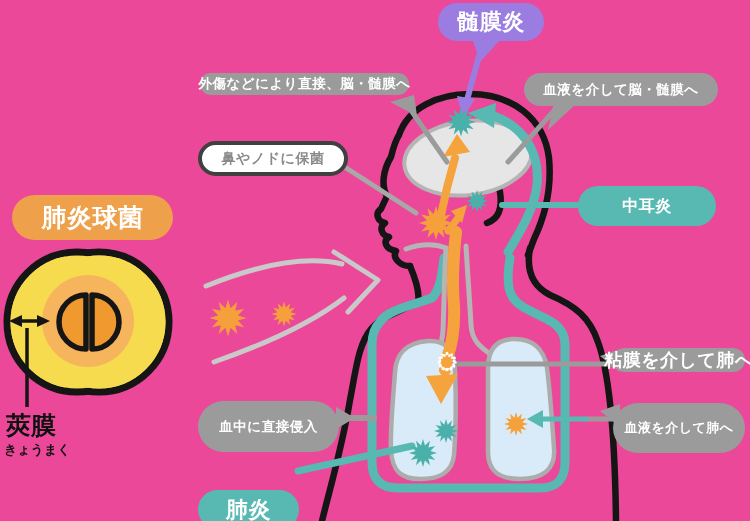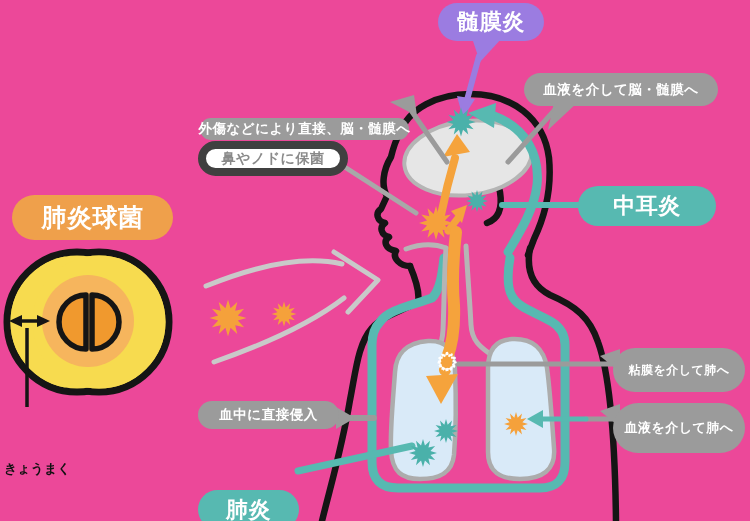--- a/index.html
+++ b/index.html
@@ -3,21 +3,21 @@
 <meta charset="utf-8">
 <style>
   html,body{margin:0;padding:0;background:#fff;}
   .stage{position:relative;width:750px;height:521px;background:#ec4899;overflow:hidden;
          font-family:Liberation Mono, monospace;padding-left:41px;}
   svg.art{position:absolute;left:0;top:0;}
   .pill{position:absolute;display:flex;align-items:center;justify-content:center;
         border-radius:999px;font-weight:700;white-space:nowrap;letter-spacing:.5px;
         box-sizing:border-box;z-index:5;}
   .pill.gray{background:#9B9B9B;color:#ffffff;}
-  .pill.outline{background:#ffffff;border:8px solid #404040;color:#8A8A8A;}
+  .pill.outline{background:#ffffff;border:4px solid #404040;color:#8A8A8A;}
   .pill.badge-orange{background:#EFA04B;color:#ffffff;}
   .pill.badge-teal{background:#57B9B1;color:#ffffff;}
   .pill.badge-purple{background:#9B7CE1;color:#ffffff;}
   .capsule-label{position:absolute;font-weight:700;color:#111;z-index:5;}
 </style>
 </head>
 <body>
 
 <div class="stage">
 
@@ -156,34 +156,35 @@
 
       <line x1="16" y1="321" x2="42" y2="321" stroke="#151515" stroke-width="3.5"></line>
       <polygon points="22,315 22,327 9,321" fill="#151515"></polygon>
       <polygon points="37,315 37,327 50,321" fill="#151515"></polygon>
       <line x1="27" y1="328" x2="27" y2="407" stroke="#151515" stroke-width="3.5"></line>
     </g>
   </svg>
 
   <div class="pill badge-purple" style="left:438px;top:3px;width:106px;height:38px;font-size:22px;">髄膜炎</div>
 
-  <div class="pill gray" style="left:200px;top:73px;width:209px;height:22px;font-size:13.5px;margin-top:45px;">外傷などにより直接、脳・髄膜へ</div>
+  <div class="pill gray" style="left:200px;top:73px;width:209px;height:22px;font-size:13.5px;">外傷などにより直接、脳・髄膜へ</div>
 
   <div class="pill gray" style="left:524px;top:73px;width:194px;height:33px;font-size:13.5px;">血液を介して脳・髄膜へ</div>
 
   <div class="pill outline" style="left:198px;top:141px;width:150px;height:35px;font-size:14px;">鼻やノドに保菌</div>
 
   <div class="pill badge-orange" style="left:12px;top:187px;width:161px;height:45px;font-size:25px;margin-top:8px;">肺炎球菌</div>
 
-  <div class="pill badge-teal" style="left:578px;top:186px;width:138px;height:40px;font-size:22px;">中耳炎</div>
+  <div class="pill badge-teal" style="left:578px;top:186px;width:138px;height:40px;font-size:16px;">中耳炎</div>
 
-  <div class="pill gray" style="left:613px;top:348px;width:132px;height:44px;font-size:12px;">粘膜を介して肺へ</div>
+  <div class="pill gray" style="left:613px;top:348px;width:132px;height:24px;font-size:18px;">粘膜を介して肺へ</div>
 
   <div class="pill gray" style="left:613px;top:403px;width:132px;height:50px;font-size:13px;">血液を介して肺へ</div>
 
-  <div class="pill gray" style="left:198px;top:401px;width:141px;height:28px;font-size:13.5px;">血中に直接侵入</div>
+  <div class="pill gray" style="left:198px;top:401px;width:141px;height:51px;font-size:13.5px;">血中に直接侵入</div>
 
   <div class="pill badge-teal" style="left:198px;top:455px;width:101px;height:39px;font-size:22px;margin-top:35px;">肺炎</div>
 
+  <div class="capsule-label" style="left:6px;top:409px;font-size:25px;">莢膜</div>
 
-  <div class="capsule-label" style="left:4px;top:441px;font-size:13px;margin-top:19px;">きょうまく</div>
+  <div class="capsule-label" style="left:4px;top:441px;font-size:13px;">きょうまく</div>
 
 </div>
 
 </body></html>

